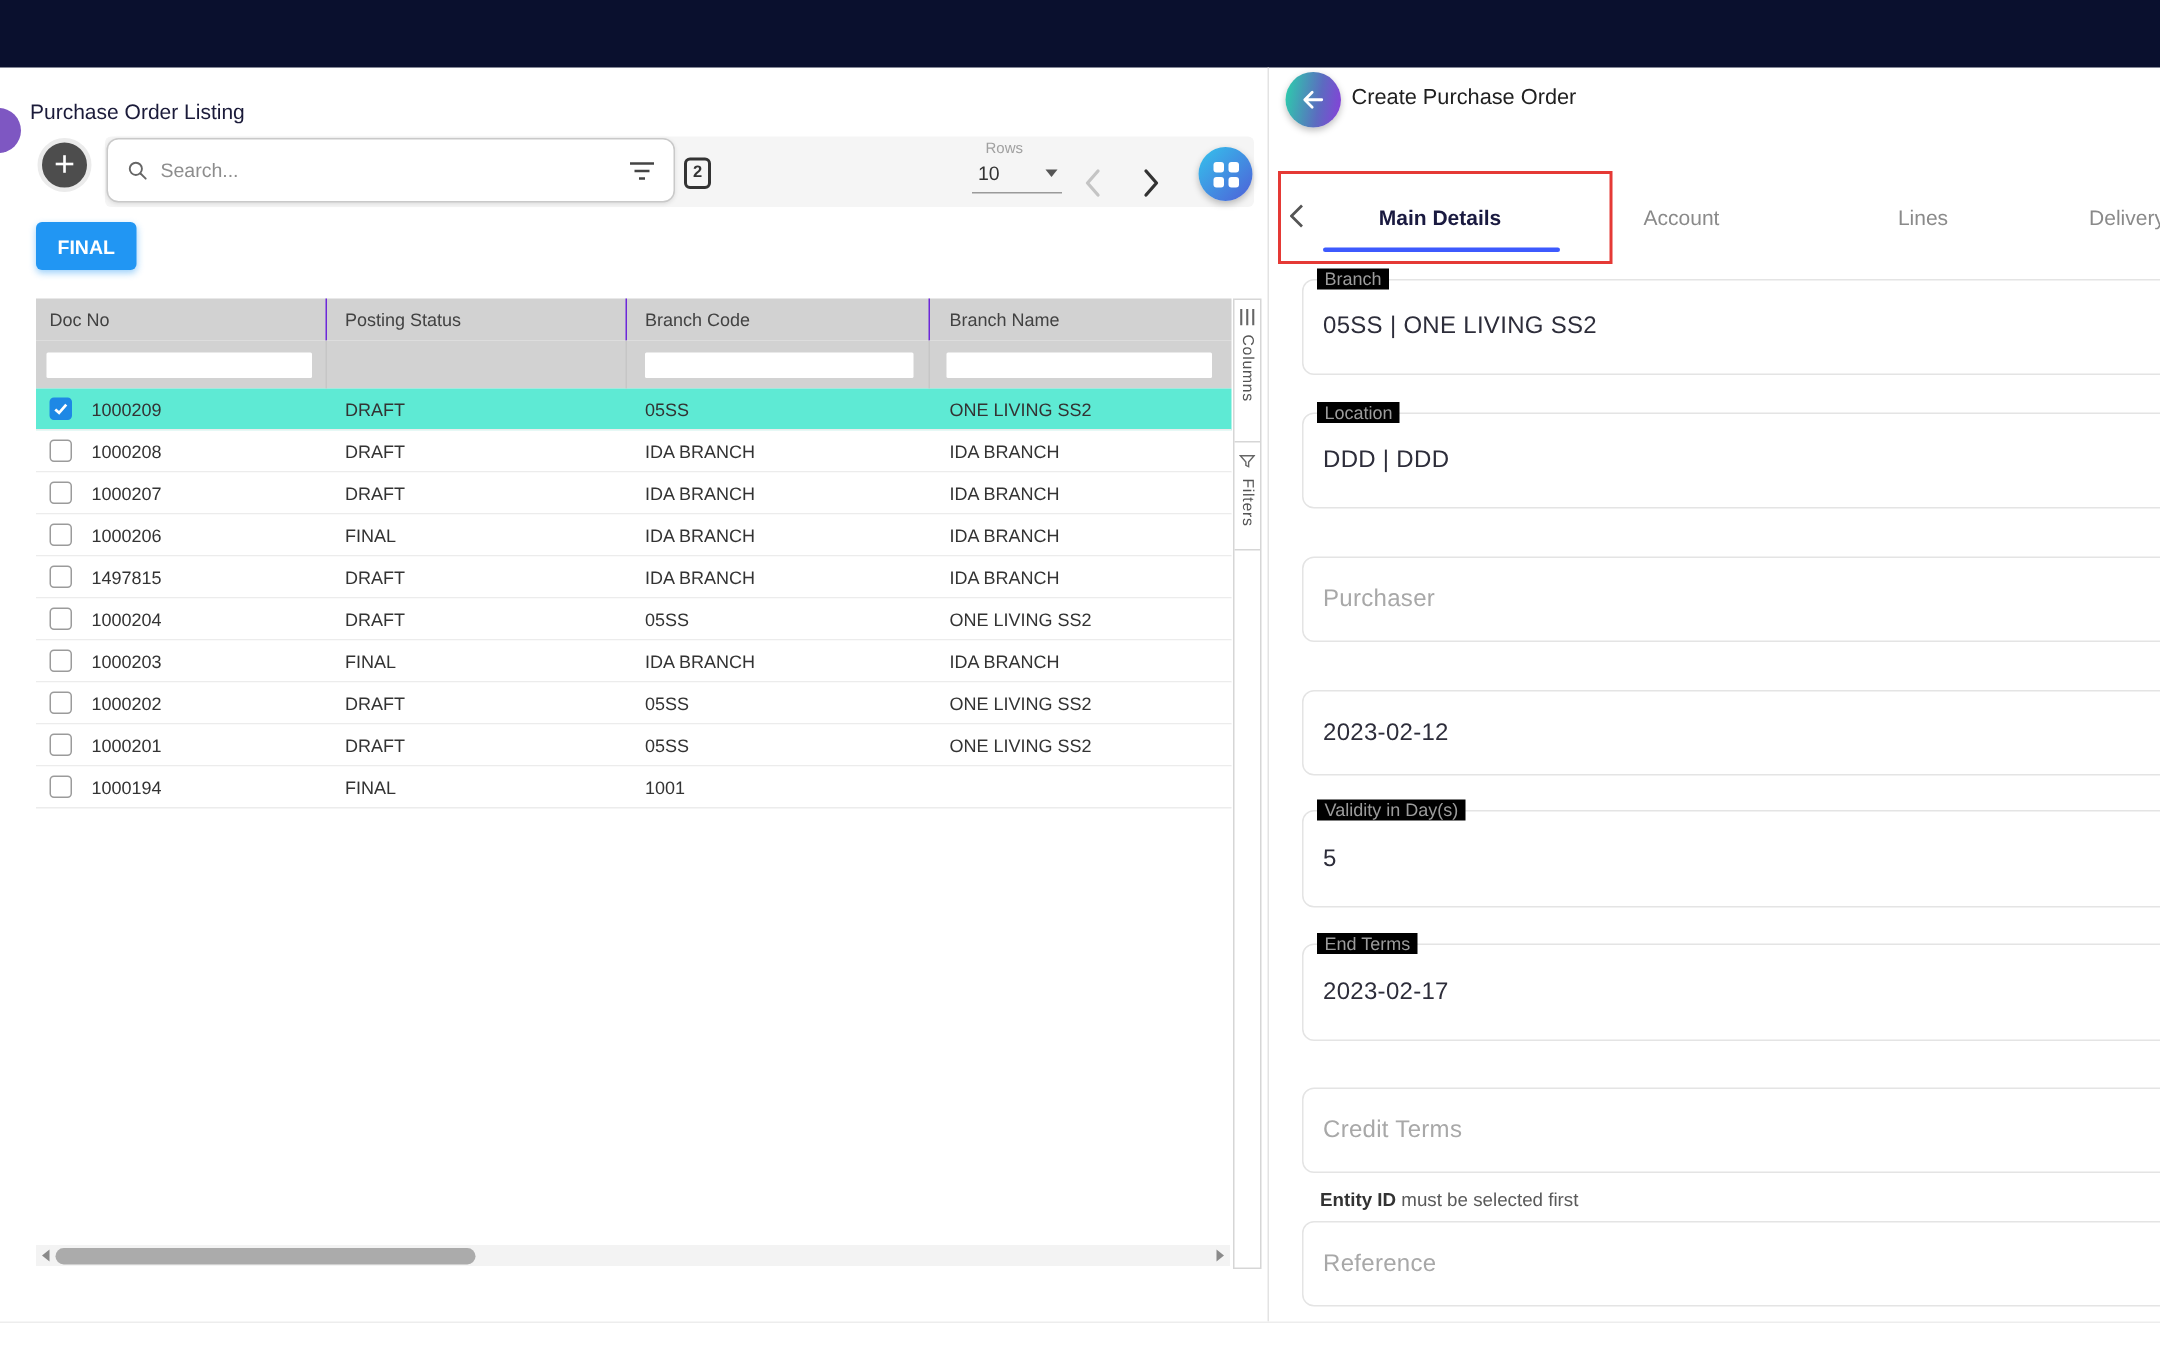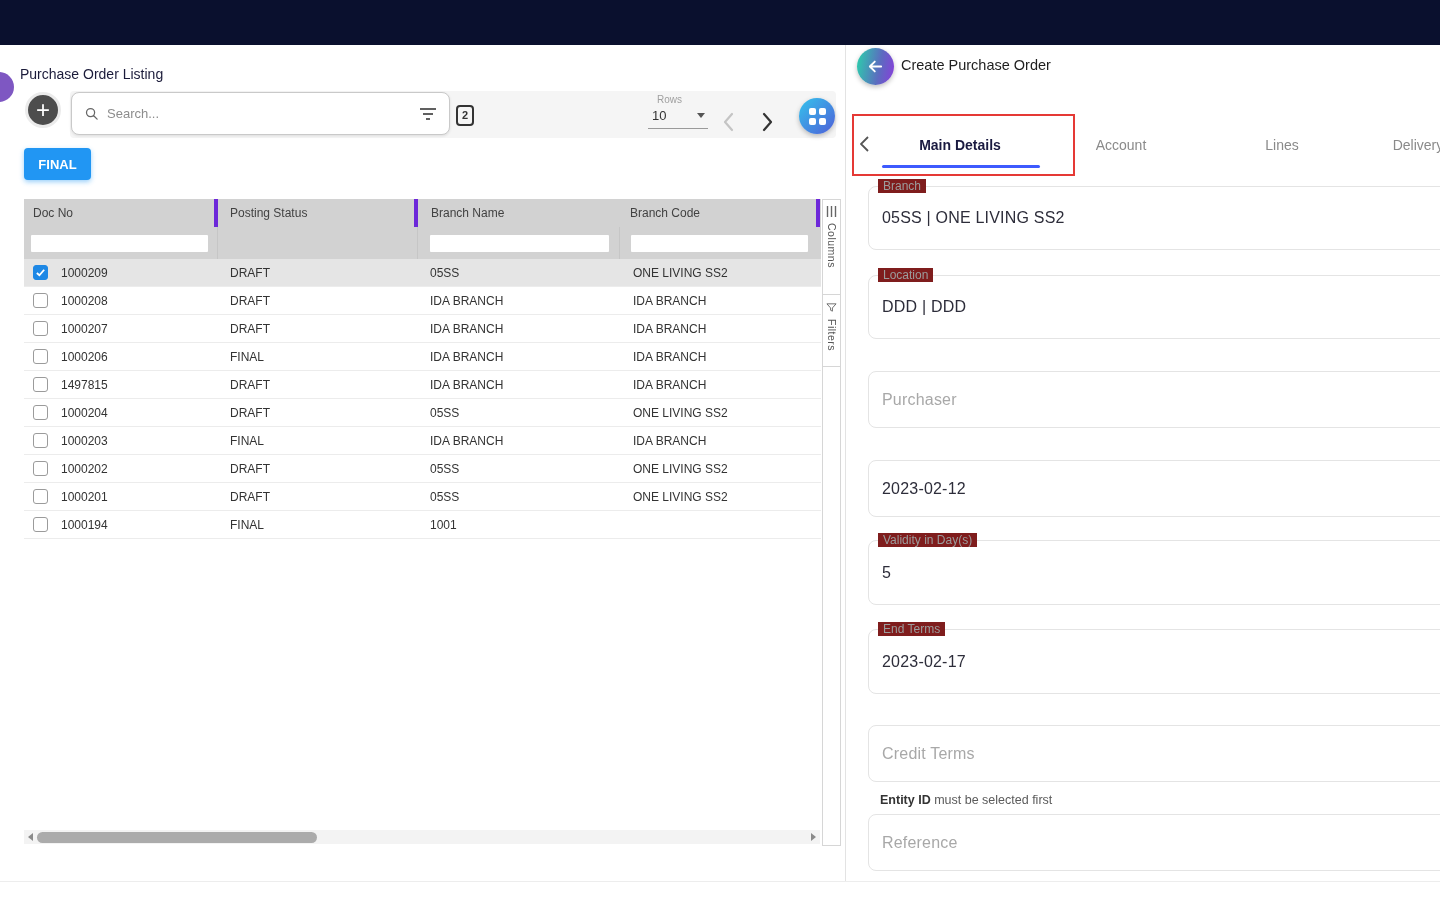--- a/index.html
+++ b/index.html
@@ -53,33 +53,33 @@
 
   .final-btn{left:24px;top:148px;width:67px;height:32px;background:#2196f3;border:none;border-radius:4px;
              color:#fff;font-size:13px;font-weight:bold;cursor:pointer;
              box-shadow:0 2px 5px rgba(33,150,243,.45);font-family:"Liberation Sans",sans-serif}
 
   
   .table{left:24px;top:199px;width:797px}
   .h-row,.f-row,.t-row{display:flex}
   .h-row{height:28px;background:#d2d2d2}
   .f-row{height:32px;background:#d2d2d2;align-items:center}
-  .hc{display:flex;align-items:center;font-size:12px;color:#424242;border-right:4px solid #6d28d9;cursor:pointer}
+  .hc{display:flex;align-items:center;font-size:12px;color:#424242;border-right:1px solid #6d28d9;cursor:pointer}
   .fc{display:flex;align-items:center;height:100%;border-right:1px solid #c6c6c6}
   .c1{width:194px}.c2{width:200px}.c3{width:202px}.c4{width:200px}
   .hc.c1{padding-left:9px}.hc.c2{padding-left:12px}.hc.c3{padding-left:12px}.hc.c4{padding-left:13px}
   .hc.c4,.fc.c4{border-right:none}
   .filter-input{height:17px;border:none;outline:none;background:#fff;border-radius:1px;
                 font-size:12px;padding:0 4px;font-family:"Liberation Sans",sans-serif}
   .fi1{margin-left:7px;width:177px}
   .fi3{margin-left:12px;width:179px}
   .fi4{margin-left:11px;width:177px}
 
   .t-row{height:28px;background:#fff;border-bottom:1px solid #ececec;cursor:pointer}
-  .t-row.selected{background:#e5e5e5}
+  .t-row.selected{background:#5eead4}
   .t-row .cell{display:flex;align-items:center;font-size:12px;color:#333}
   .t-row .cell.c1{padding-left:9px}
   .t-row .cell.c2{padding-left:12px}
   .t-row .cell.c3{padding-left:12px}
   .t-row .cell.c4{padding-left:13px}
   .cbx{width:15px;height:15px;border:1.5px solid #9b9b9b;border-radius:3px;background:#fff;
        display:flex;align-items:center;justify-content:center;flex:none}
   .cbx svg{display:none}
   .cbx.checked{background:#1e88e5;border-color:#1e88e5}
   .cbx.checked svg{display:block}
@@ -118,21 +118,21 @@
   .tab.active{color:#1a1a40;font-weight:600}
   .tab-main{left:35px;width:158px}
   .tab-account{left:230px;width:90px}
   .tab-lines{left:406px;width:60px}
   .tab-delivery{left:512px;width:120px}
   .tab-underline{left:36px;top:120px;width:158px;height:3px;background:#3d5afe;border-radius:2px}
   .red-annotation{left:6px;top:69px;width:223px;height:62px;border:2px solid #e53935;z-index:5;pointer-events:none}
 
   .field{position:absolute;left:22px;width:600px;border:1px solid #e4e4e4;border-radius:8px;background:#fff;
          display:flex;align-items:center;padding-left:13px;cursor:text}
-  .flabel{position:absolute;top:-8px;left:9px;background:#7f1d1d;padding:0 5px;font-size:12px;color:#9c9c9c}
+  .flabel{position:absolute;top:-8px;left:9px;background:#000000;padding:0 5px;font-size:12px;color:#9c9c9c}
   .fvalue{font-size:16px;color:#2d2d3a;letter-spacing:.2px}
   .fplaceholder{font-size:16px;color:#a8a8a8;letter-spacing:.2px}
   .f-branch{top:141px;height:64px}
   .f-location{top:230px;height:64px}
   .f-purchaser{top:326px;height:57px}
   .f-docdate{top:415px;height:57px}
   .f-validity{top:495px;height:65px}
   .f-enddate{top:584px;height:65px}
   .f-credit{top:680px;height:57px}
   .helper{left:34px;top:748px;font-size:12.5px;color:#5a5a5a}
@@ -201,22 +201,22 @@
       <span></span>
     </span>
 </div>
 
 <button class="abs final-btn">FINAL</button>
 
 <div class="abs table">
   <div class="h-row">
     <div class="hc c1">Doc No</div>
     <div class="hc c2">Posting Status</div>
+    <div class="hc c3">Branch Code</div>
     <div class="hc c4">Branch Name</div>
-    <div class="hc c3">Branch Code</div>
   </div>
   <div class="f-row">
     <div class="fc c1">
         <input class="filter-input fi1" style="">
       </div>
     <div class="fc c2"></div>
     <div class="fc c3">
         <input class="filter-input fi3" style="">
       </div>
     <div class="fc c4">

